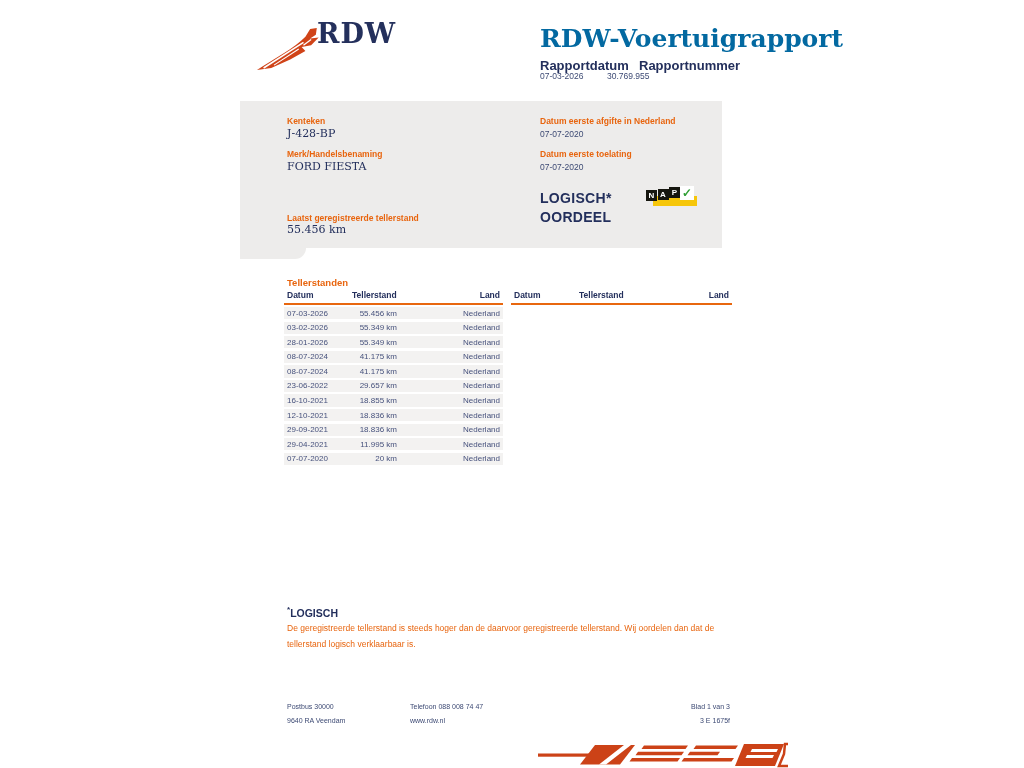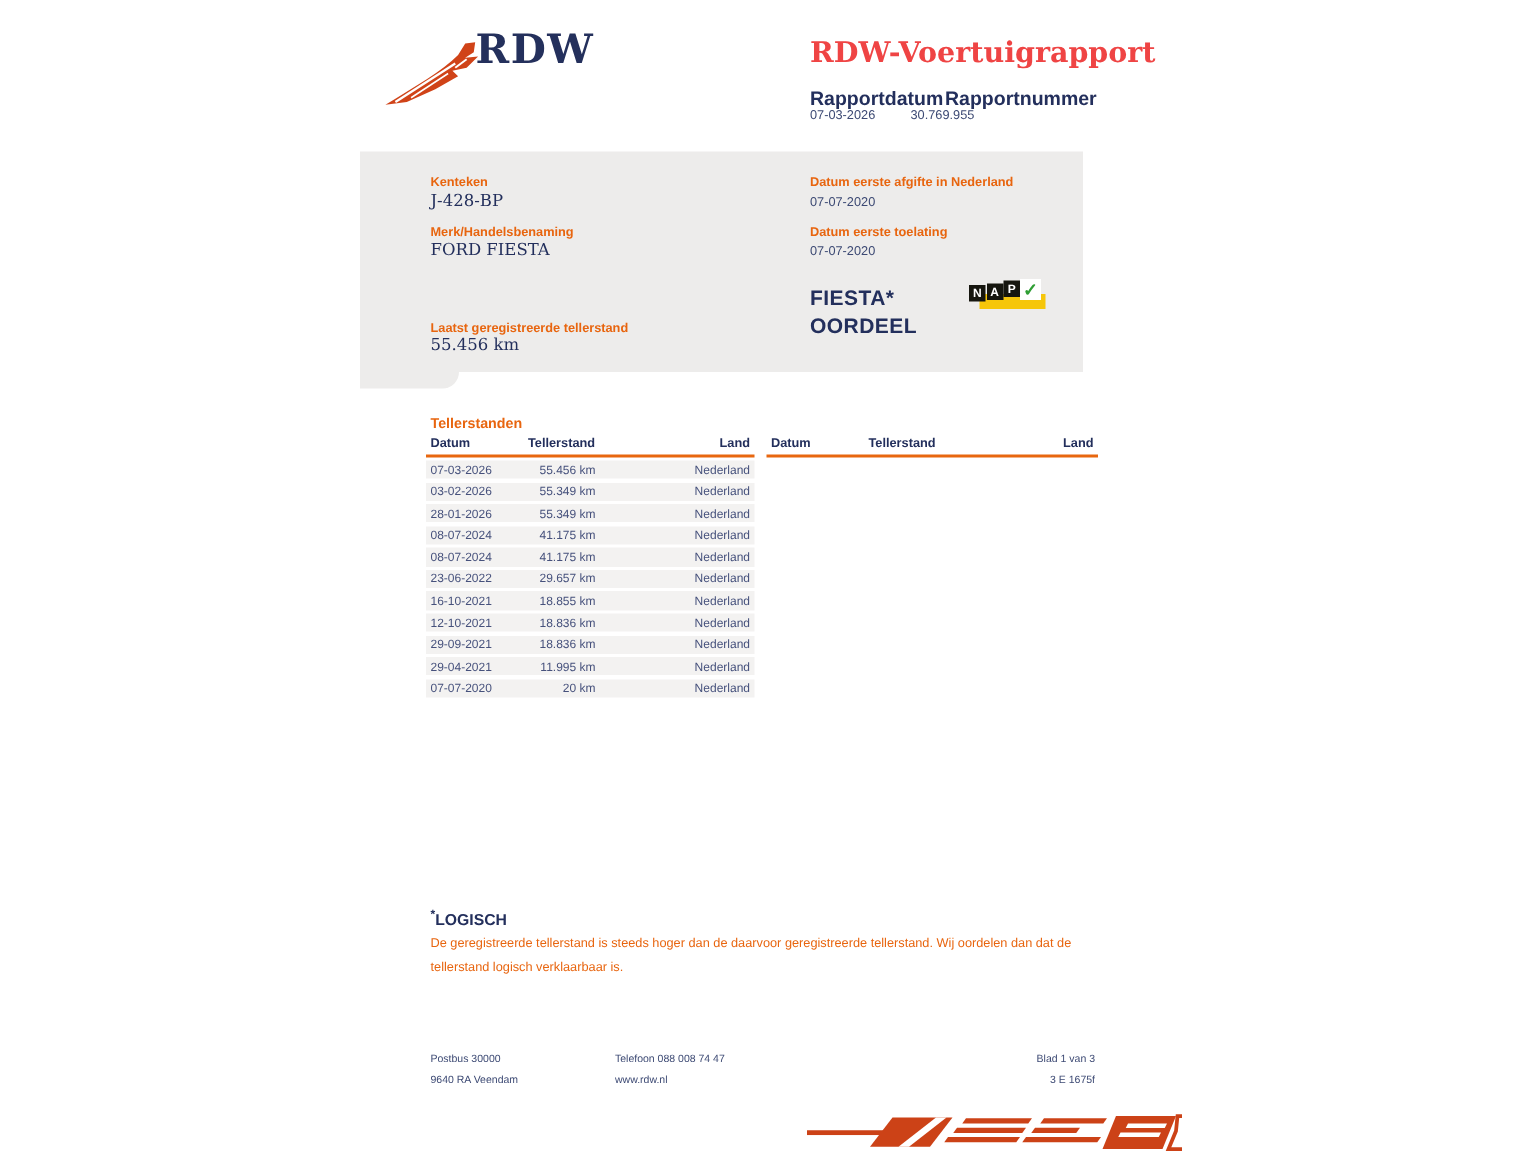--- a/index.html
+++ b/index.html
@@ -5,26 +5,26 @@
   * { margin:0; padding:0; box-sizing:border-box; }
   html,body { width:1024px; height:768px; background:#ffffff; overflow:hidden;
               font-family:"Liberation Sans", sans-serif; }
   .abs { position:absolute; }
 
   
   #logo-bird { left:256px; top:26px; width:76px; height:46px; }
   #logo-word { left:317px; top:18px; font-family:"DejaVu Serif", serif; font-weight:600;
                font-size:27px; letter-spacing:1px; color:#24305c; }
   #doc-title { left:540px; top:24px; font-family:"DejaVu Serif", serif; font-weight:600;
-               font-size:19px; color:#ef4444; }
+               font-size:25px; color:#0369a1; }
   .meta-label { font-size:13px; font-weight:bold; color:#232f5c; }
   .meta-value { font-size:8.5px; color:#3d4a74; }
   #rapportdatum-label { left:540px; top:58px; }
   #rapportdatum-value { left:540px; top:71px; }
-  #rapportnummer-label { left:630px; top:58px; }
+  #rapportnummer-label { left:597px; top:58px;padding-left:42px; }
   #rapportnummer-value { left:607px; top:71px; }
 
   
   #panel { left:240px; top:101px; width:482px; height:147px; background:#edeceb; }
   #panel-tab { left:240px; top:248px; width:66px; height:11px; background:#edeceb;
                border-radius:0 0 12px 0; }
   .p-label { font-size:8.5px; font-weight:bold; color:#e8650f; }
   .p-value-serif { font-family:"DejaVu Serif", serif; font-size:11px; color:#232f5c; }
   .p-value-sans  { font-size:8.5px; color:#3d4a74; }
   #kenteken-label { left:287px; top:116px; }
@@ -105,21 +105,21 @@
 <div id="merk-value" class="abs p-value-serif">FORD FIESTA</div>
 <div id="teller-label" class="abs p-label">Laatst geregistreerde tellerstand</div>
 <div id="teller-value" class="abs p-value-serif">55.456 km</div>
 
 <div id="afgifte-label" class="abs p-label">Datum eerste afgifte in Nederland</div>
 <div id="afgifte-value" class="abs p-value-sans">07-07-2020</div>
 <div id="toelating-label" class="abs p-label">Datum eerste toelating</div>
 <div id="toelating-value" class="abs p-value-sans">07-07-2020</div>
 
 <div id="oordeel" class="abs">
-  <div>FIESTA*</div>
+  <div>LOGISCH*</div>
   <div>OORDEEL</div>
 </div>
 
 <div id="nap" class="abs">
   <div class="yellow"></div>
   <div class="sq n">N</div>
   <div class="sq a">A</div>
   <div class="sq p">P</div>
   <div class="chk">✓</div>
 </div>

